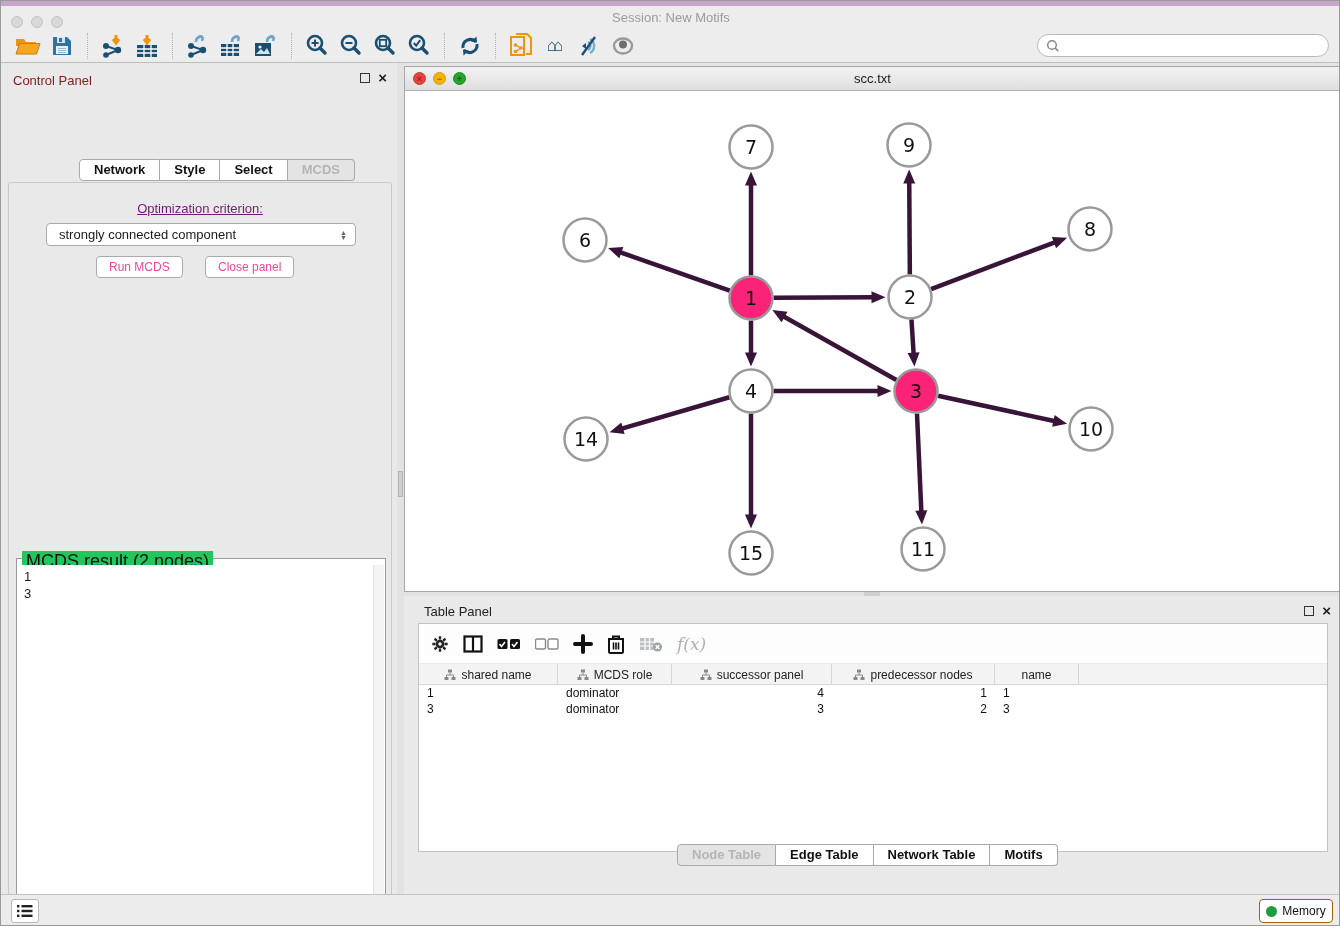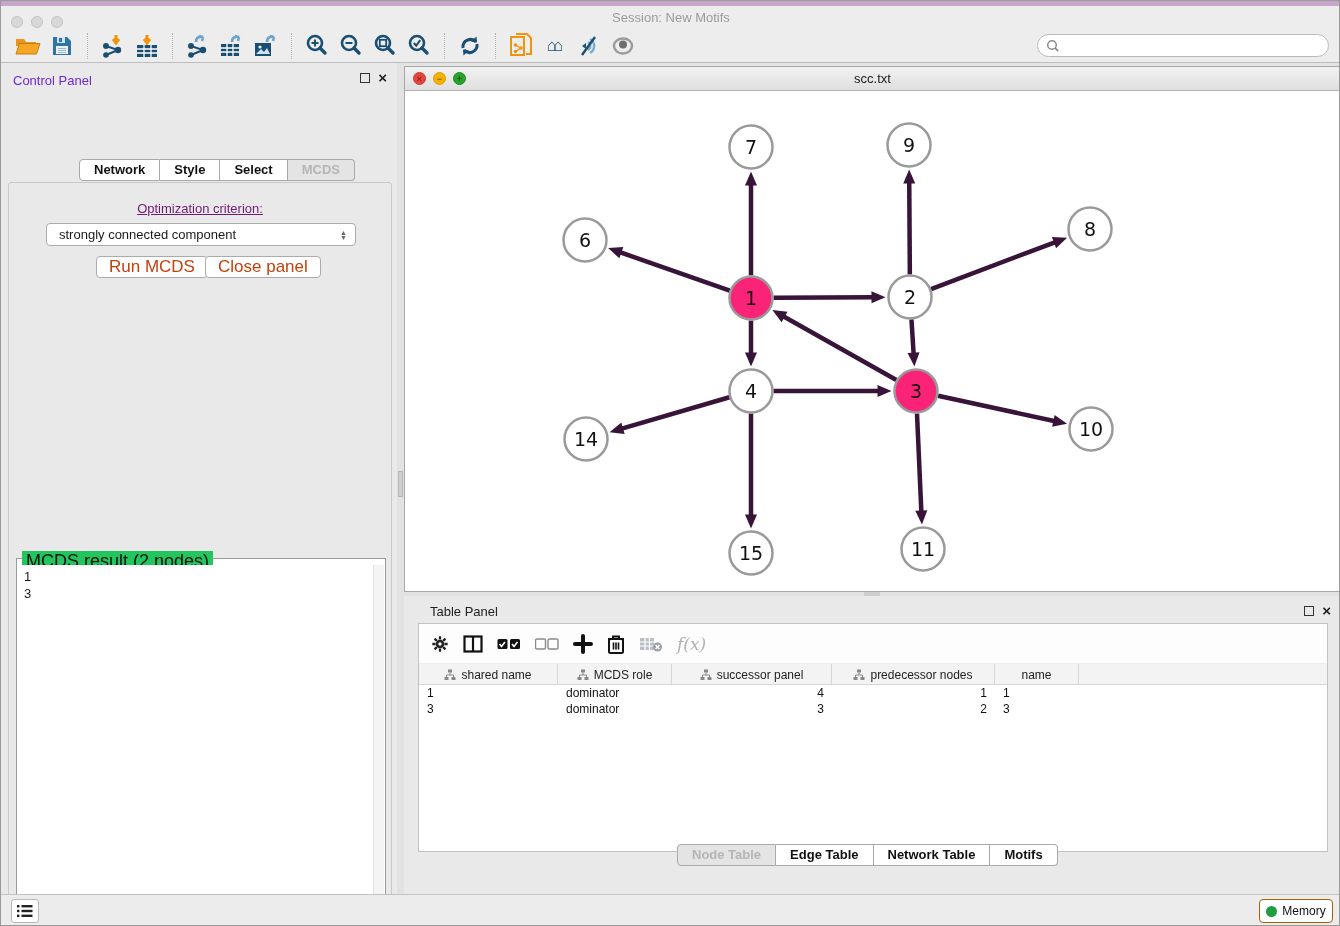--- a/index.html
+++ b/index.html
@@ -27,37 +27,37 @@
              border-bottom:1px solid #bdbdbd; display:flex; align-items:center; padding-left:10px; }
   .tbtn { width:34px; height:30px; display:flex; align-items:center; justify-content:center; cursor:default; }
   .tsep { width:1px; height:26px; border-left:1px dotted #b3b3b3; margin:0 8px; }
   .houses { font-size:17px; font-weight:bold; color:#1b4f72; letter-spacing:-4px; padding-right:4px; }
   #search-wrap { position:absolute; right:12px; top:5px; width:292px; height:23px; background:#fff;
                  border:1px solid #b9b9b9; border-radius:12px; display:flex; align-items:center; padding:0 8px; }
   #search-wrap input { border:none; outline:none; flex:1; font-size:12px; background:transparent; margin-left:5px; }
 
   
   #control-panel { left:0; top:62px; width:396px; height:831px; background:#e9e9e9; }
-  #cp-header { left:12px; top:10px; font-size:13px; color:#6d28d9; }
+  #cp-header { left:12px; top:10px; font-size:13px; color:#7f1d1d; }
   .win-btns { position:absolute; right:10px; top:10px; display:flex; gap:8px; align-items:center; }
   .float-glyph { width:10px; height:10px; border:1.5px solid #333; display:inline-block; }
   .close-glyph { font-size:15px; font-weight:bold; color:#222; line-height:10px; }
   #cp-tabs { left:78px; top:96px; display:flex; }
   .seg-tab { height:22px; padding:0 14px; background:#fff; border:1px solid #a9a9a9; border-left:none;
              font-size:13px; font-weight:600; line-height:20px; color:#111; cursor:default; white-space:nowrap; }
   .seg-tab:first-child { border-left:1px solid #a9a9a9; border-radius:4px 0 0 4px; }
   .seg-tab:last-child { border-radius:0 4px 4px 0; }
   .seg-tab.active { background:#e4e4e4; color:#b5b5b5; }
   #cp-body { left:7px; top:119px; width:384px; height:765px; border:1px solid #c9c9c9; border-radius:3px; background:#e9e9e9; }
   #opt-label { width:100%; text-align:center; top:18px; font-size:13px; color:#701a75; position:absolute;text-decoration:underline; }
   #opt-select { left:37px; top:40px; width:310px; height:23px; background:#fff; border:1px solid #ababab;
                 border-radius:4px; display:flex; align-items:center; padding:0 8px 0 12px; font-size:13px; }
   #opt-select .chevrons { margin-left:auto; display:flex; flex-direction:column; line-height:5px; font-size:7px; color:#666; }
-  .cp-btn { height:22px; background:#fff; border:1px solid #ababab; border-radius:4px; font-size:17px;
-            color:#c2410c; font-family:"Liberation Sans",sans-serif; padding:0 12px; position:absolute; }
+  .cp-btn { height:22px; background:#fff; border:1px solid #ababab; border-radius:4px; font-size:12px;
+            color:#ec4899; font-family:"Liberation Sans",sans-serif; padding:0 12px; position:absolute; }
   #run-mcds { left:87px; top:73px; }
   #close-panel { left:196px; top:73px; }
   #result-box { left:7px; top:375px; width:370px; height:377px; border:1px solid #9b9b9b; background:#fff; }
   #result-legend { position:absolute; top:-8px; left:5px; background:#22c55e; padding:0 4px; font-size:18px; color:#111; }
   #result-text { position:absolute; left:1px; top:6px; right:12px; bottom:1px; background:#fff;
                  font-size:13px; line-height:17px; padding:3px 6px; white-space:pre; overflow:hidden; }
   #result-scroll { position:absolute; top:6px; right:1px; bottom:1px; width:11px; background:#f4f4f4; border-left:1px solid #e2e2e2; }
 
   
   #v-splitter { left:396px; top:62px; width:7px; height:831px; background:#e2e2e2; }
@@ -73,21 +73,21 @@
   #nw-lights { position:absolute; left:8px; top:5px; display:flex; gap:7px; }
   .nw-light { width:13px; height:13px; border-radius:50%; font-size:9px; font-weight:bold;
               display:flex; align-items:center; justify-content:center; color:rgba(60,30,0,.6); }
   .nw-red { background:#e8433f; border:1px solid #c93b36; }
   .nw-yellow { background:#f6b200; border:1px solid #d99c09; }
   .nw-green { background:#25a32a; border:1px solid #1d8b24; }
   #graph-svg { position:absolute; left:0; top:24px; }
 
   
   #table-panel { left:403px; top:595px; width:937px; height:298px; background:#e9e9e9; }
-  #tp-header { left:26px; top:8px; font-size:13px; color:#222; position:absolute; }
+  #tp-header { left:20px; top:8px; font-size:13px; color:#222; position:absolute; }
   #tp-inner { position:absolute; left:14px; top:27px; width:910px; height:229px; background:#fff; border:1px solid #c2c2c2; }
   #tp-toolbar { height:40px; display:flex; align-items:center; gap:14px; padding-left:12px;
                 background:#fdfdfd; border-bottom:1px solid #ededed; }
   .fx { font-family:"DejaVu Serif", serif; font-style:italic; color:#b0b0b0; font-size:17px; }
   #tp-table { width:100%; font-size:12px; }
   #tp-head-row { display:flex; height:21px; background:#f3f3f3; border-bottom:1px solid #d6d6d6; }
   .th-cell { display:flex; align-items:center; justify-content:center; gap:5px; font-size:12px; color:#222;
              border-right:1px solid #d6d6d6; height:21px; }
   .tr-row { display:flex; height:16px; align-items:center; }
   .td-cell { font-size:12px; color:#111; height:16px; line-height:16px; padding:0 8px; overflow:hidden; white-space:nowrap; }

